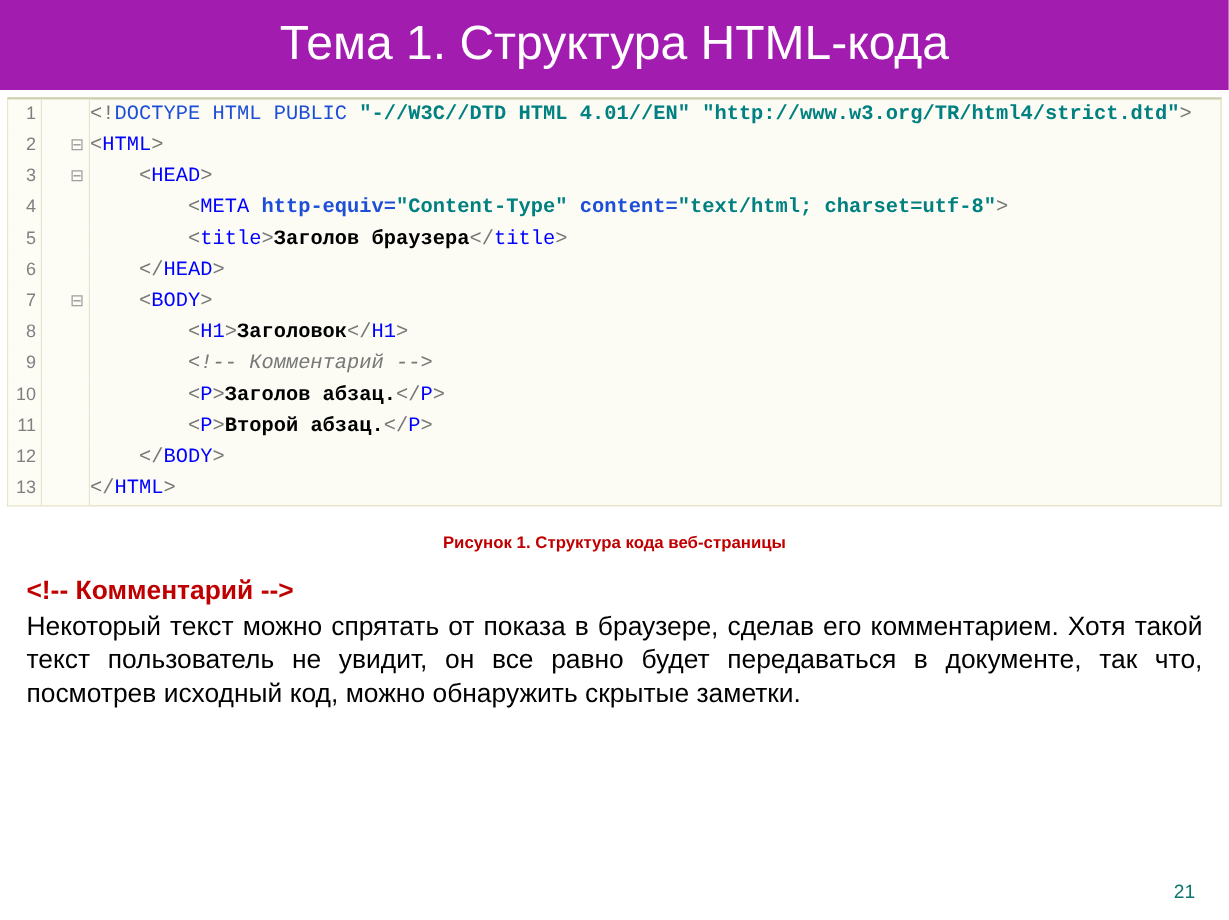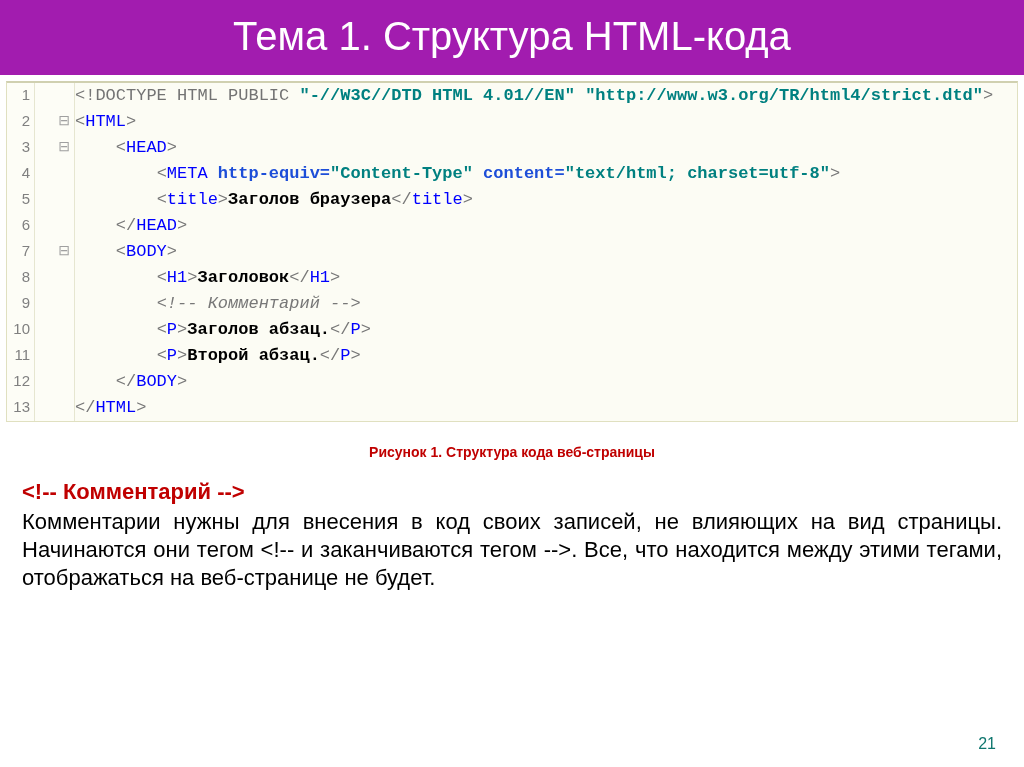--- a/index.html
+++ b/index.html
@@ -49,21 +49,21 @@
     background: #fdfdf6;
     font-family: Arial, sans-serif;
     font-size: 14px;
     border-right: 1px solid #e6e6d0;
   }
   .code-content {
     flex: 1;
     padding: 3px 0 3px 0;
     white-space: pre;
   }
-  .tk-kw { color: #737373; }
+  .tk-kw { color: #1d4ed8; }
   .tk-str { color: #008080; font-weight: bold; }
   .tk-tag { color: #0000ff; }
   .tk-attr { color: #1d4ed8; font-weight: bold; }
   .tk-txt { color: #000000; font-weight: bold; }
   .tk-cmt { color: #777777; font-style: italic; }
   .tk-punc { color: #777777; }
   .caption {
     text-align: center;
     color: #c00000;
     font-weight: bold;
@@ -163,16 +163,16 @@
       <div class="gutter-num">13</div>
       <div class="gutter-fold"></div>
       <div class="code-content"><span class="tk-punc">&lt;/</span><span class="tk-tag">HTML</span><span class="tk-punc">&gt;</span></div>
     </div>
   </div>
 
 <div class="caption">Рисунок 1. Структура кода веб-страницы</div>
 
 <div class="body-text">
   <span class="comment-sample">&lt;!-- Комментарий --&gt;</span>
-  <p>Комментарии нужны для внесения в код своих записей, не влияющих на вид страницы. Начинаются они тегом &lt;!-- и заканчиваются тегом --&gt;. Все, что находится между этими тегами, отображаться на веб-странице не будет.</p>
+  <p>Некоторый текст можно спрятать от показа в браузере, сделав его комментарием. Хотя такой текст пользователь не увидит, он все равно будет передаваться в документе, так что, посмотрев исходный код, можно обнаружить скрытые заметки.</p>
 </div>
 
 <div class="page-num">21</div>
 
 </body></html>

